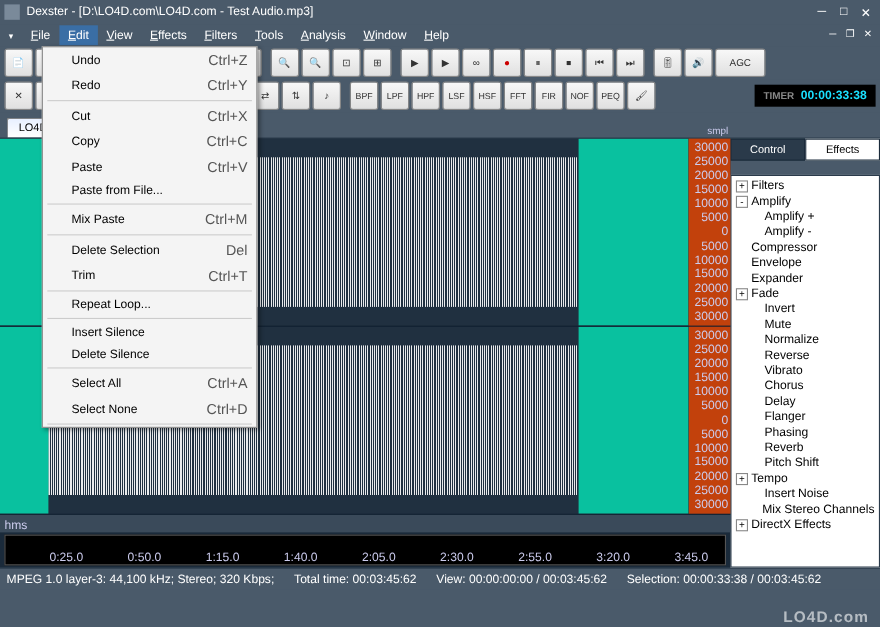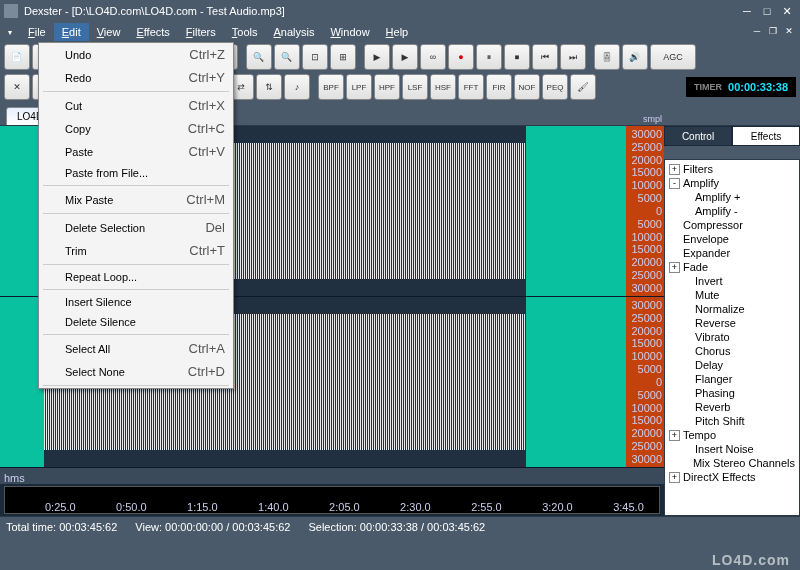--- a/index.html
+++ b/index.html
@@ -340,20 +340,21 @@
         </div>
         <div class="tnode">
           <span class="exp">+</span>
           <span>DirectX Effects</span>
         </div>
       </div>
   </div>
 </div>
 
 <div class="statusbar">
+  <span>MPEG 1.0 layer-3:  44,100 kHz;  Stereo;  320 Kbps;</span>
   <span>Total time:  00:03:45:62</span>
   <span>View:  00:00:00:00 / 00:03:45:62</span>
   <span>Selection:  00:00:33:38 / 00:03:45:62</span>
 </div>
 
 <div class="dropdown" id="editmenu">
     <div class="ditem">
       <span class="lbl">Undo</span>
       <span class="sc">Ctrl+Z</span>
     </div>

